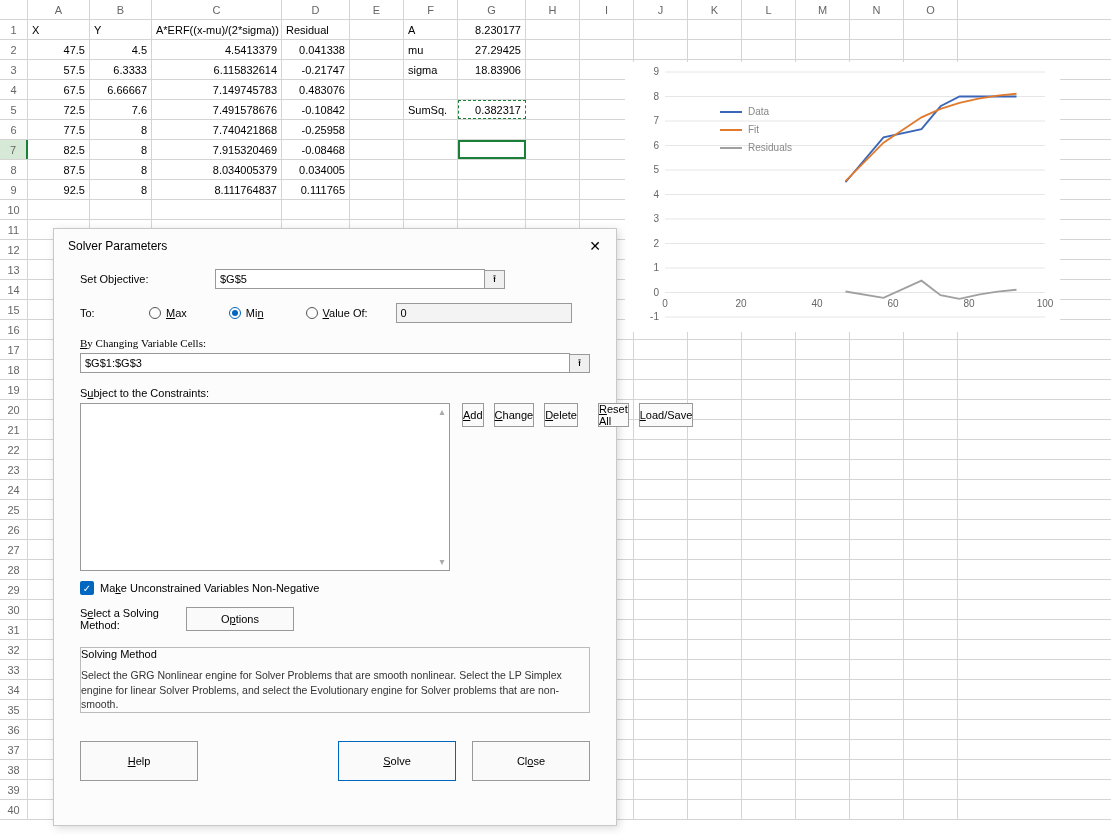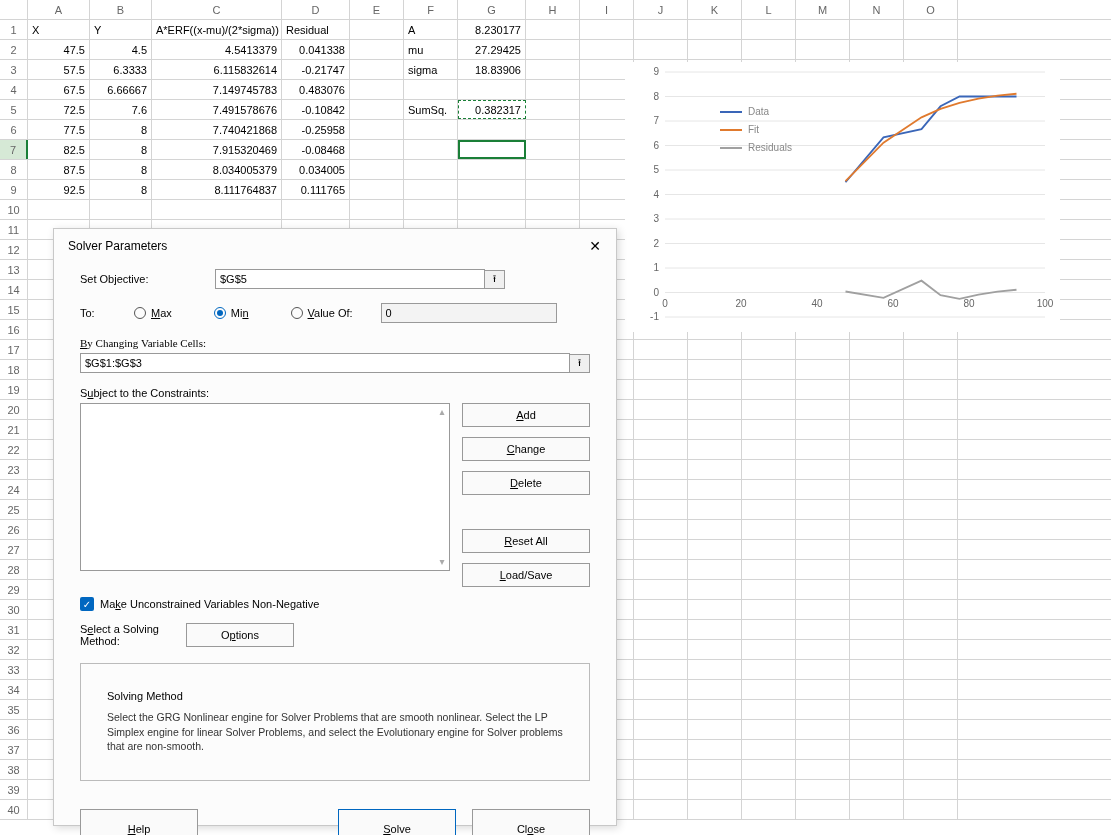--- a/index.html
+++ b/index.html
@@ -37,40 +37,40 @@
   .chart svg { width: 100%; height: 100%; }
   .leg-item { font-size: 10px; fill: #888; }
   
   
   .dialog { position: absolute; left: 53px; top: 228px; width: 564px; height: 598px; background: #fcfcfc; border: 1px solid #c8c8c8; box-shadow: 2px 2px 8px rgba(0,0,0,0.15); }
   .dlg-title { padding: 10px 14px; font-size: 12px; display: flex; justify-content: space-between; align-items: center; }
   .dlg-close { width: 14px; height: 14px; font-size: 14px; line-height: 14px; text-align: center; cursor: pointer; }
   .dlg-body { padding: 6px 26px 14px 26px; }
   .form-row { display: flex; align-items: center; margin-bottom: 14px; }
   .label { width: 135px; }
-  .label-inline { margin-right: 18px; }
+  .label-inline { margin-right: 18px; margin-left: 15px; }
   .txt-input { border: 1px solid #999; height: 20px; padding: 2px 4px; font-size: 11px; background: #fff; }
   .ref-input { display: flex; align-items: center; border-radius: 7px; }
   .ref-input .txt-input { flex: 1; }
   .ref-btn { width: 20px; border: 1px solid #999; border-left: none; background: #f0f0f0; display: flex; align-items: center; justify-content: center; font-size: 10px; }
   .radio { display: flex; align-items: center; gap: 5px; }
   .radio-circle { width: 12px; height: 12px; border: 1px solid #555; border-radius: 50%; position: relative; }
   .radio-circle.checked { border-color: #0067c0; }
   .radio-circle.checked::after { content: ""; position: absolute; width: 6px; height: 6px; background: #0067c0; border-radius: 50%; top: 2px; left: 2px; }
   .underline-letter { text-decoration: underline; }
   .constraints-row { display: flex; gap: 12px; }
   .constraints-box { flex: 1; height: 168px; border: 1px solid #999; background: #fff; position: relative; }
   .scroll-thumb { position: absolute; right: 1px; top: 2px; width: 12px; height: 12px; color: #aaa; font-size: 10px; text-align: center; }
   .scroll-thumb.bot { top: auto; bottom: 2px; }
-  .btn-stack { display: flex; flex-direction: column; gap: 10px; width: 128px; }
+  .btn-stack { display: flex; flex-direction: row; gap: 10px; width: 128px; }
   .btn { height: 24px; border: 1px solid #999; background: #fafafa; font-size: 11px; cursor: pointer; display: flex; align-items: center; justify-content: center; }
   .btn.primary { border: 1.5px solid #0067c0; }
   .checkbox { width: 14px; height: 14px; background: #0067c0; border-radius: 2px; display: inline-flex; align-items: center; justify-content: center; color: #fff; font-size: 10px; margin-right: 6px; }
   .select { border: 1px solid #999; height: 22px; padding: 2px 4px; background: #fff; display: flex; align-items: center; justify-content: space-between; }
-  .help-box { border: 1px solid #bbb; padding: 26px; margin-top: 16px; }
+  .help-box { border: 1px solid #bbb; padding: 0; margin-top: 16px; }
   .help-title { font-size: 11px; margin-bottom: 8px; }
   .help-text { font-size: 10.5px; color: #333; line-height: 1.4; }
   .dlg-footer { display: flex; justify-content: space-between; padding: 14px 26px; }
   .footer-right { display: flex; gap: 16px; }
   .footer-btn { width: 118px; height: 40px; }
 </style>
 </head>
 <body>
 
 <div class="sheet">

